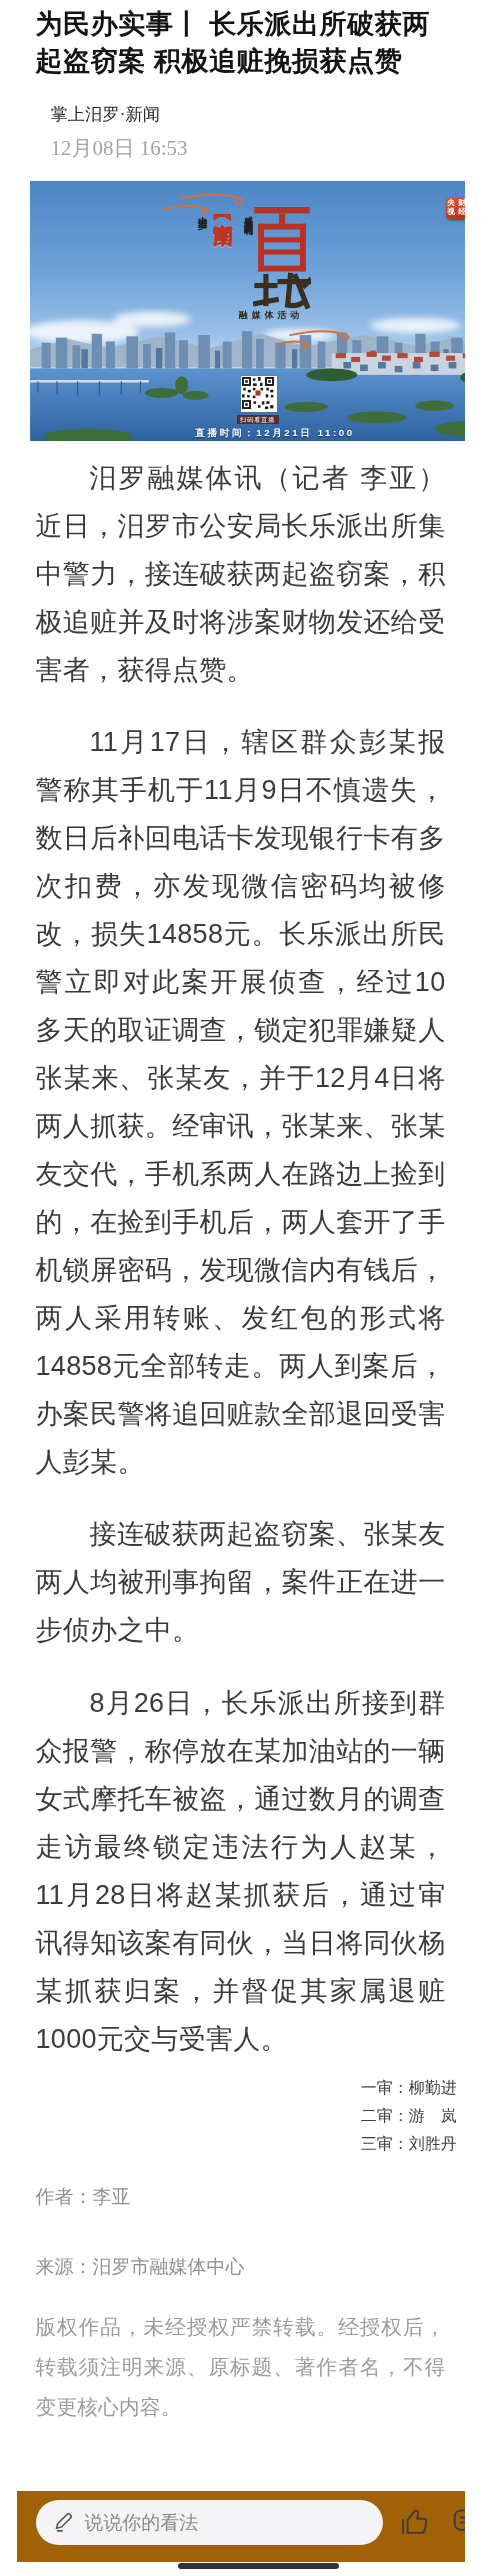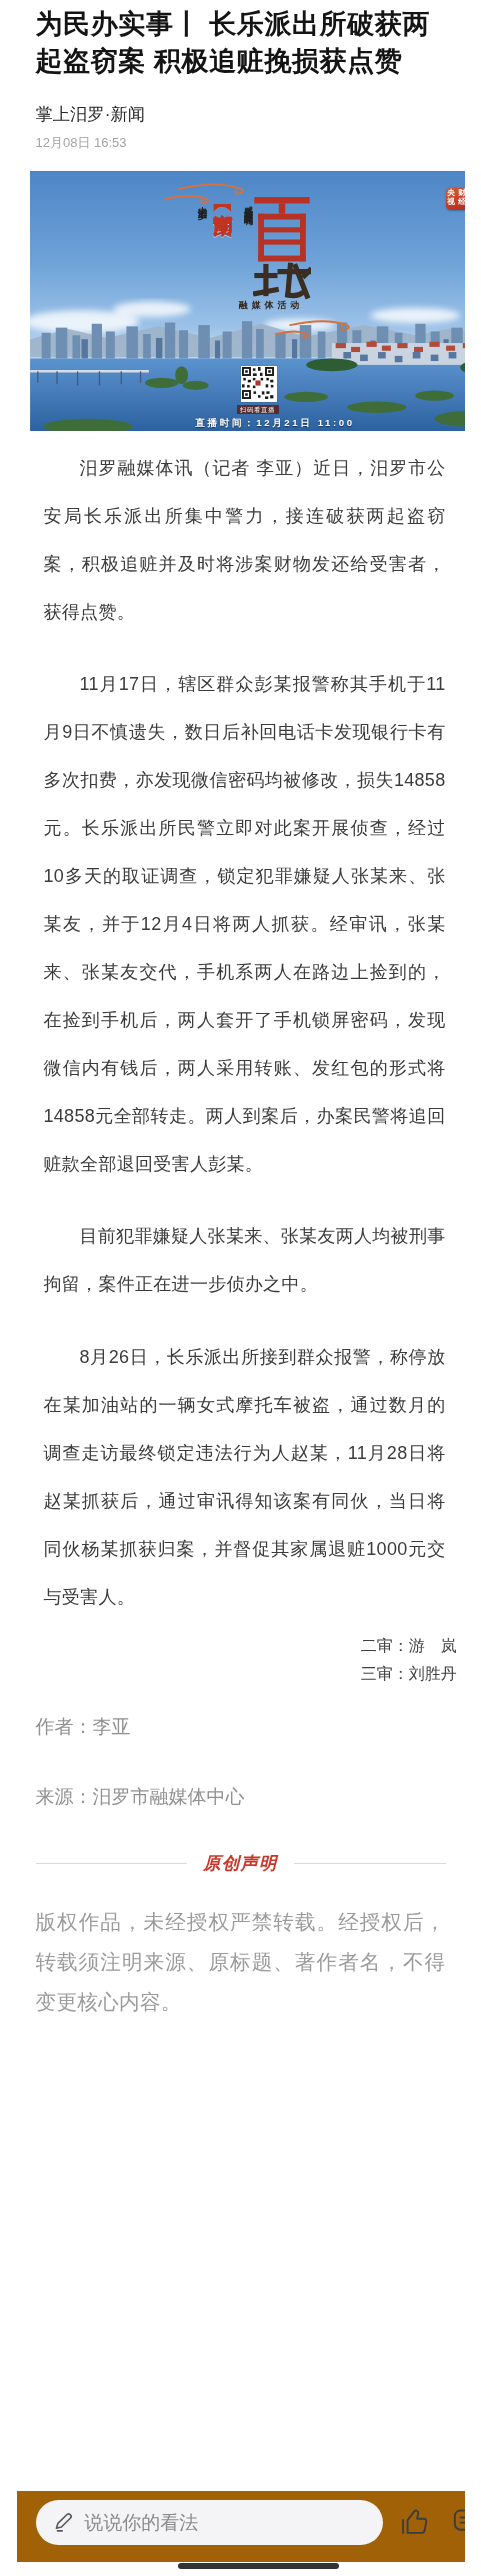--- a/index.html
+++ b/index.html
@@ -8,23 +8,23 @@
     position:relative; width:448px; height:2576px; margin:0 auto;
     background:#ffffff; overflow:hidden;
     font-family:"Liberation Sans","DejaVu Sans",sans-serif;
     -webkit-font-smoothing:antialiased;
   }
   
   .title {
     margin:6.4px 19px 0 19px; font-size:27px; line-height:1.36; font-weight:700;
     color:#141414; letter-spacing:0.6px;
   }
-  .meta { margin:22px 19px 0 19px; }
+  .meta { margin:22px 19px 0 34px;font-family:Liberation Serif, serif; }
   .source-name { font-size:17.3px; color:#262626; font-weight:500; }
-  .pub-time { margin-top:7.7px; font-size:13px; color:#a3a3a3; }
+  .pub-time { margin-top:7.7px; font-size:21px; color:#a3a3a3; }
 
   
   .banner {
     position:relative; margin:19px 13px 0 13px; width:456px; height:260px;
     overflow:hidden; background:linear-gradient(180deg,#4d86c6 0%,#6ea2d8 35%,#9cc2e8 60%,#c3dbf2 70%);
   }
   .banner svg.scene { position:absolute; left:0; top:0; }
   .v-text { writing-mode:vertical-rl; position:absolute; }
   .walk-label { left:166px; top:27px; font-size:9.6px; color:#1f1f1f; letter-spacing:1.9px; font-weight:600; }
   .main-vertical {
@@ -55,22 +55,22 @@
   }
   .live-time {
     position:absolute; left:0; top:246px; width:456px; text-align:center;
     color:#fff; font-size:9.6px; font-weight:700; letter-spacing:2.6px;
     text-shadow:0 0.6px 1.3px rgba(0,0,0,.55);
     padding-left:35px;
   }
   
   .article-body { margin:13px 19px 0 19px; }
   .article-body p {
-    font-size:18px; line-height:48px; color:#3b3b3b; text-align:justify;
-    text-indent:2em; letter-spacing:0.3px; margin-bottom:24.4px;margin-left:8px;
+    font-size:27px; line-height:48px; color:#3b3b3b; text-align:justify;
+    text-indent:2em; letter-spacing:0.3px; margin-bottom:24.4px;
   }
   .article-body p:last-child { margin-bottom:0; }
 
   .review-block { margin:11.6px 7.7px 0 19px; text-align:right; }
   .review-block div { font-size:16px; line-height:28px; color:#414141; }
 
   .credits { margin:26px 19px 0 19px; }
   .credits div { font-size:19px; color:#909090; margin-bottom:44px; }
   .credits div:last-child { margin-bottom:0; }
 
@@ -308,39 +308,35 @@
         <rect x="21" y="21" width="8" height="8" fill="#a8342a"></rect>
       </svg>
     </div>
     <div class="qr-label">扫码看直播</div>
     <div class="live-time">直播时间：12月21日 11:00</div>
   </div>
 
   <div class="article-body">
     <p>汨罗融媒体讯（记者 李亚）近日，汨罗市公安局长乐派出所集中警力，接连破获两起盗窃案，积极追赃并及时将涉案财物发还给受害者，获得点赞。</p>
     <p>11月17日，辖区群众彭某报警称其手机于11月9日不慎遗失，数日后补回电话卡发现银行卡有多次扣费，亦发现微信密码均被修改，损失14858元。长乐派出所民警立即对此案开展侦查，经过10多天的取证调查，锁定犯罪嫌疑人张某来、张某友，并于12月4日将两人抓获。经审讯，张某来、张某友交代，手机系两人在路边上捡到的，在捡到手机后，两人套开了手机锁屏密码，发现微信内有钱后，两人采用转账、发红包的形式将14858元全部转走。两人到案后，办案民警将追回赃款全部退回受害人彭某。</p>
-    <p>目前犯罪嫌疑人张某来、张某友两人均被刑事拘留，案件正在进一步侦办之中。</p>
+    <p>接连破获两起盗窃案、张某友两人均被刑事拘留，案件正在进一步侦办之中。</p>
     <p>8月26日，长乐派出所接到群众报警，称停放在某加油站的一辆女式摩托车被盗，通过数月的调查走访最终锁定违法行为人赵某，11月28日将赵某抓获后，通过审讯得知该案有同伙，当日将同伙杨某抓获归案，并督促其家属退赃1000元交与受害人。</p>
   </div>
 
   <div class="review-block">
+    <div>一审：柳勤进</div>
     <div>二审：游　岚</div>
     <div>三审：刘胜丹</div>
   </div>
 
   <div class="credits">
     <div>作者：李亚</div>
     <div>来源：汨罗市融媒体中心</div>
   </div>
 
-  <div class="origin-divider">
-    <div class="line"></div>
-    <div class="label">原创声明</div>
-    <div class="line"></div>
-  </div>
 
   <div class="copyright">版权作品，未经授权严禁转载。经授权后，转载须注明来源、原标题、著作者名，不得变更核心内容。</div>
 
   <div class="comment-bar">
     <div class="comment-pill">
       <span style="display:flex">
         <svg width="23" height="23" viewBox="0 0 36 36" fill="none" stroke="#5a5a5a" stroke-width="2.6" stroke-linecap="round" stroke-linejoin="round">
           <path d="M7 27 L9.2 19.5 L23.5 5.5 q2.3-2.2 4.6 0 l0.9 0.9 q2.3 2.3 0 4.6 L14.8 25 L7 27 Z"></path>
           <line x1="8.5" y1="31" x2="16" y2="31"></line>
         </svg>

